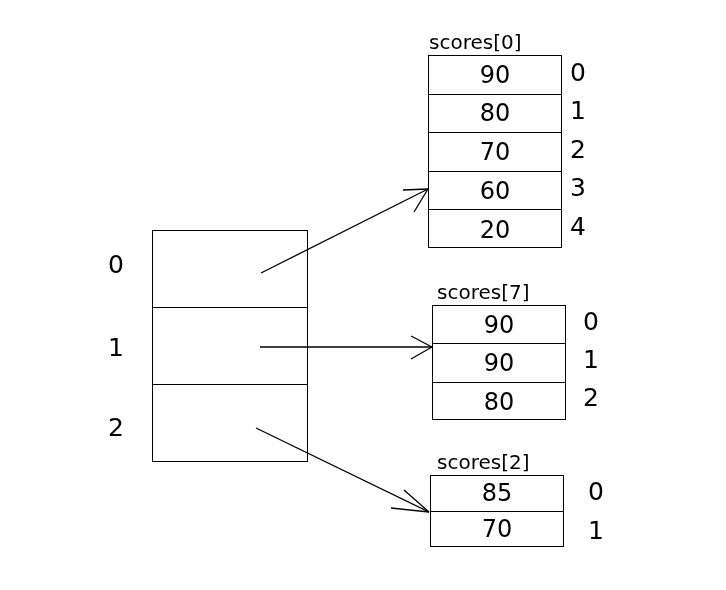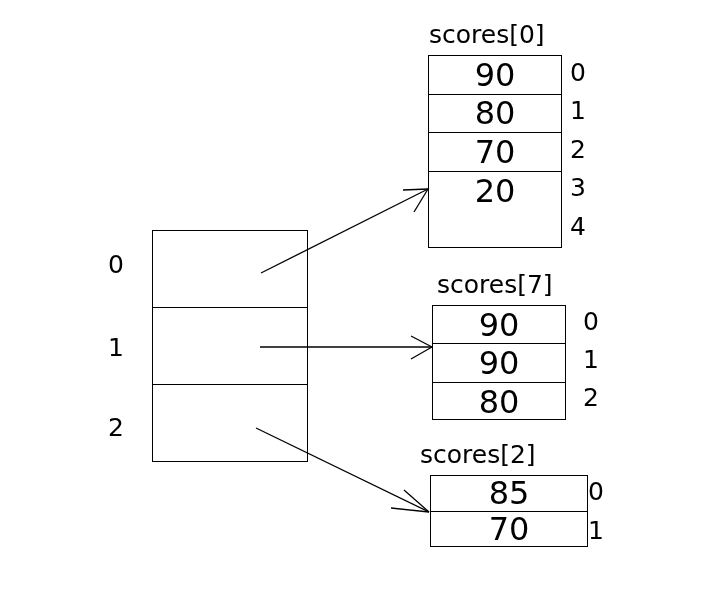--- a/index.html
+++ b/index.html
@@ -13,24 +13,25 @@
   }
   #canvas {
     position: relative;
     width: 726px;
     height: 590px;
     background: #ffffff;
     overflow: hidden;
   }
   .lbl {
     position: absolute;
-    font-size: 25px;
+    font-size: 20px;
     line-height: 1;
     color: #000000;
     white-space: nowrap;
+    margin-top: 10px;
   }
   .idx {
     position: absolute;
     font-size: 25px;
     line-height: 1;
     color: #000000;
     white-space: nowrap;
     text-align: left;
   }
   .grid {
@@ -38,21 +39,21 @@
     box-sizing: border-box;
     border: 1px solid #000000;
     background: transparent;
   }
   .cell {
     box-sizing: border-box;
     border-bottom: 1px solid #000000;
     display: flex;
     align-items: center;
     justify-content: center;
-    font-size: 32px;
+    font-size: 24px;
     line-height: 1;
     color: #000000;
   }
   .cell.last {
     border-bottom: none;
   }
   .cell.empty {
     justify-content: center;
   }
   svg.arrows {
@@ -79,20 +80,21 @@
     <div class="cell empty" style="height:77px;"></div>
     <div class="cell empty last" style="height:76px;"></div>
   </div>
 
   <div class="lbl" style="left:429px; top:22px;">scores[0]</div>
 
   <div class="grid" style="left:428px; top:55px; width:134px; height:193px;">
     <div class="cell" style="height:38.6px;">90</div>
     <div class="cell" style="height:38.6px;">80</div>
     <div class="cell" style="height:38.6px;">70</div>
+    <div class="cell" style="height:38.6px;">60</div>
     <div class="cell last" style="height:38.6px;">20</div>
   </div>
 
   <div class="idx" style="left:570px; top:60px;">0</div>
   <div class="idx" style="left:570px; top:98px;">1</div>
   <div class="idx" style="left:570px; top:137px;">2</div>
   <div class="idx" style="left:570px; top:175px;">3</div>
   <div class="idx" style="left:570px; top:214px;">4</div>
 
   <div class="lbl" style="left:437px; top:272px;">scores[7]</div>
@@ -100,23 +102,23 @@
   <div class="grid" style="left:432px; top:305px; width:134px; height:115px;">
     <div class="cell" style="height:38.3px;">90</div>
     <div class="cell" style="height:38.3px;">90</div>
     <div class="cell last" style="height:38.3px;">80</div>
   </div>
 
   <div class="idx" style="left:583px; top:309px;">0</div>
   <div class="idx" style="left:583px; top:347px;">1</div>
   <div class="idx" style="left:583px; top:385px;">2</div>
 
-  <div class="lbl" style="left:420px; top:442px;">scores[2]</div>
+  <div class="lbl" style="left:437px; top:442px;">scores[2]</div>
 
-  <div class="grid" style="left:430px; top:475px; width:158px; height:72px;">
+  <div class="grid" style="left:430px; top:475px; width:134px; height:72px;">
     <div class="cell" style="height:35.5px;">85</div>
     <div class="cell last" style="height:35.5px;">70</div>
   </div>
 
   <div class="idx" style="left:588px; top:479px;">0</div>
   <div class="idx" style="left:588px; top:518px;">1</div>
 
   <svg class="arrows" viewBox="0 0 726 590" xmlns="http://www.w3.org/2000/svg">
     <g stroke="#000000" stroke-width="1.3" fill="none">
 

